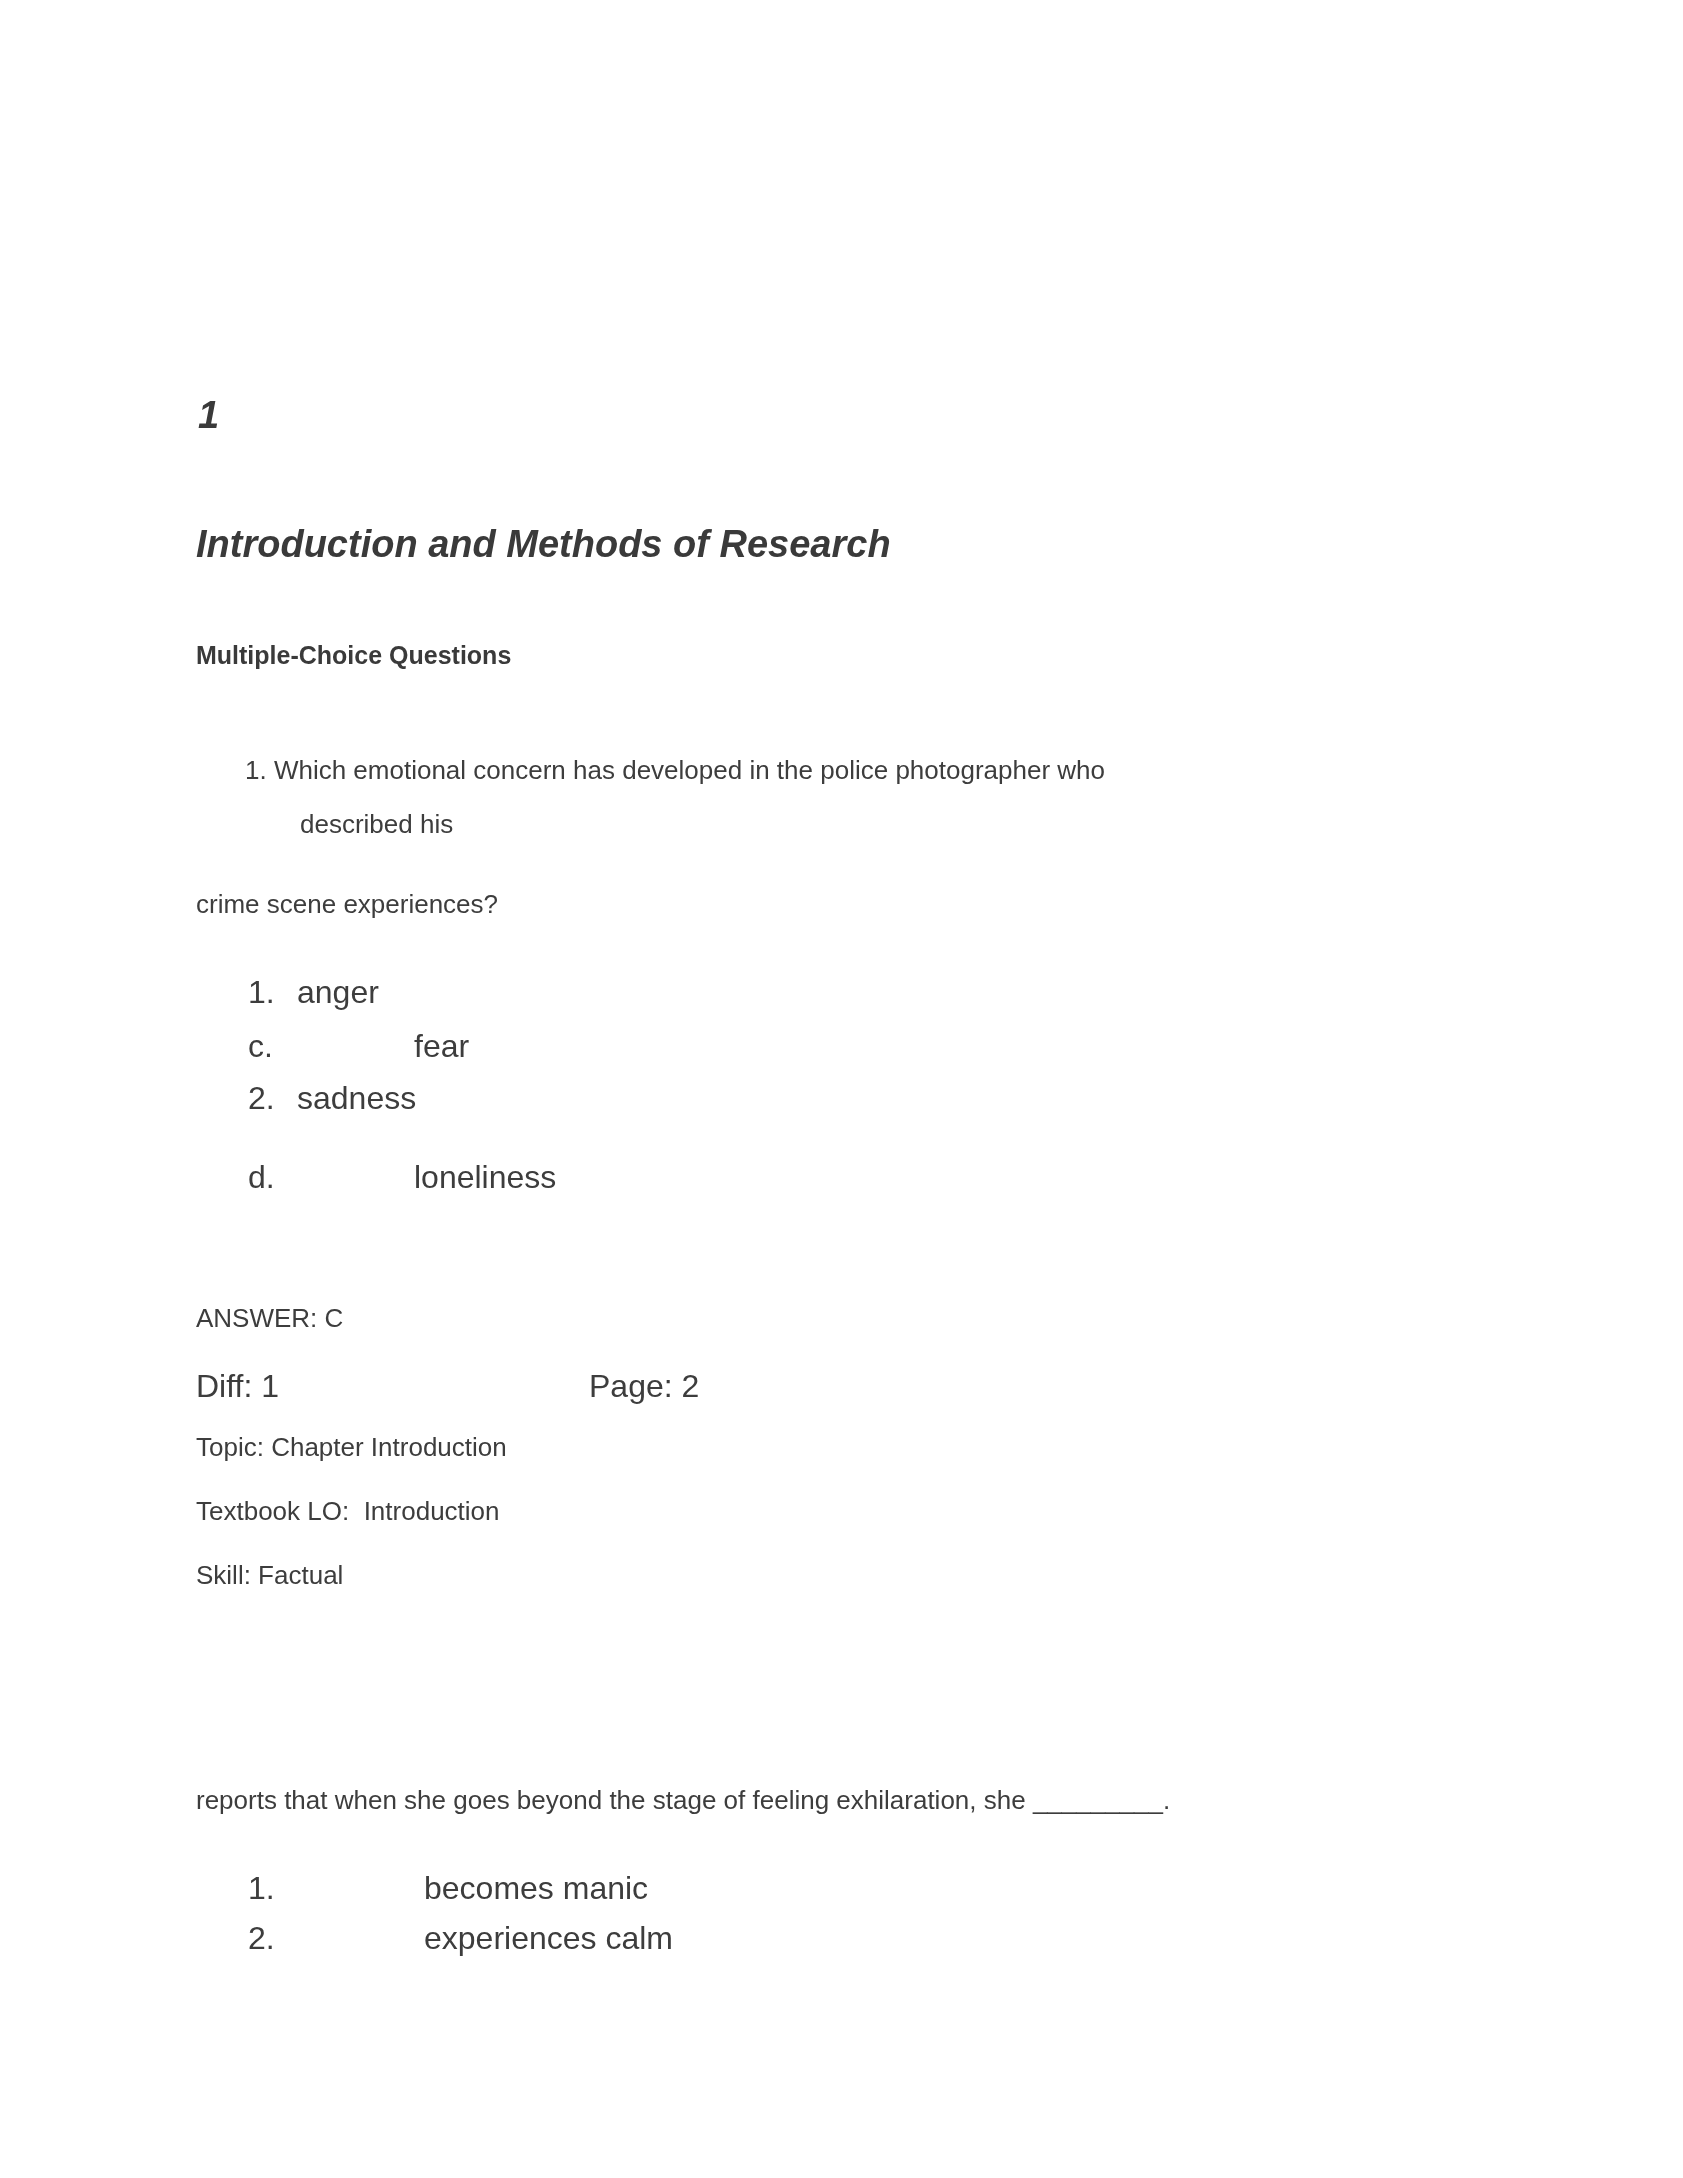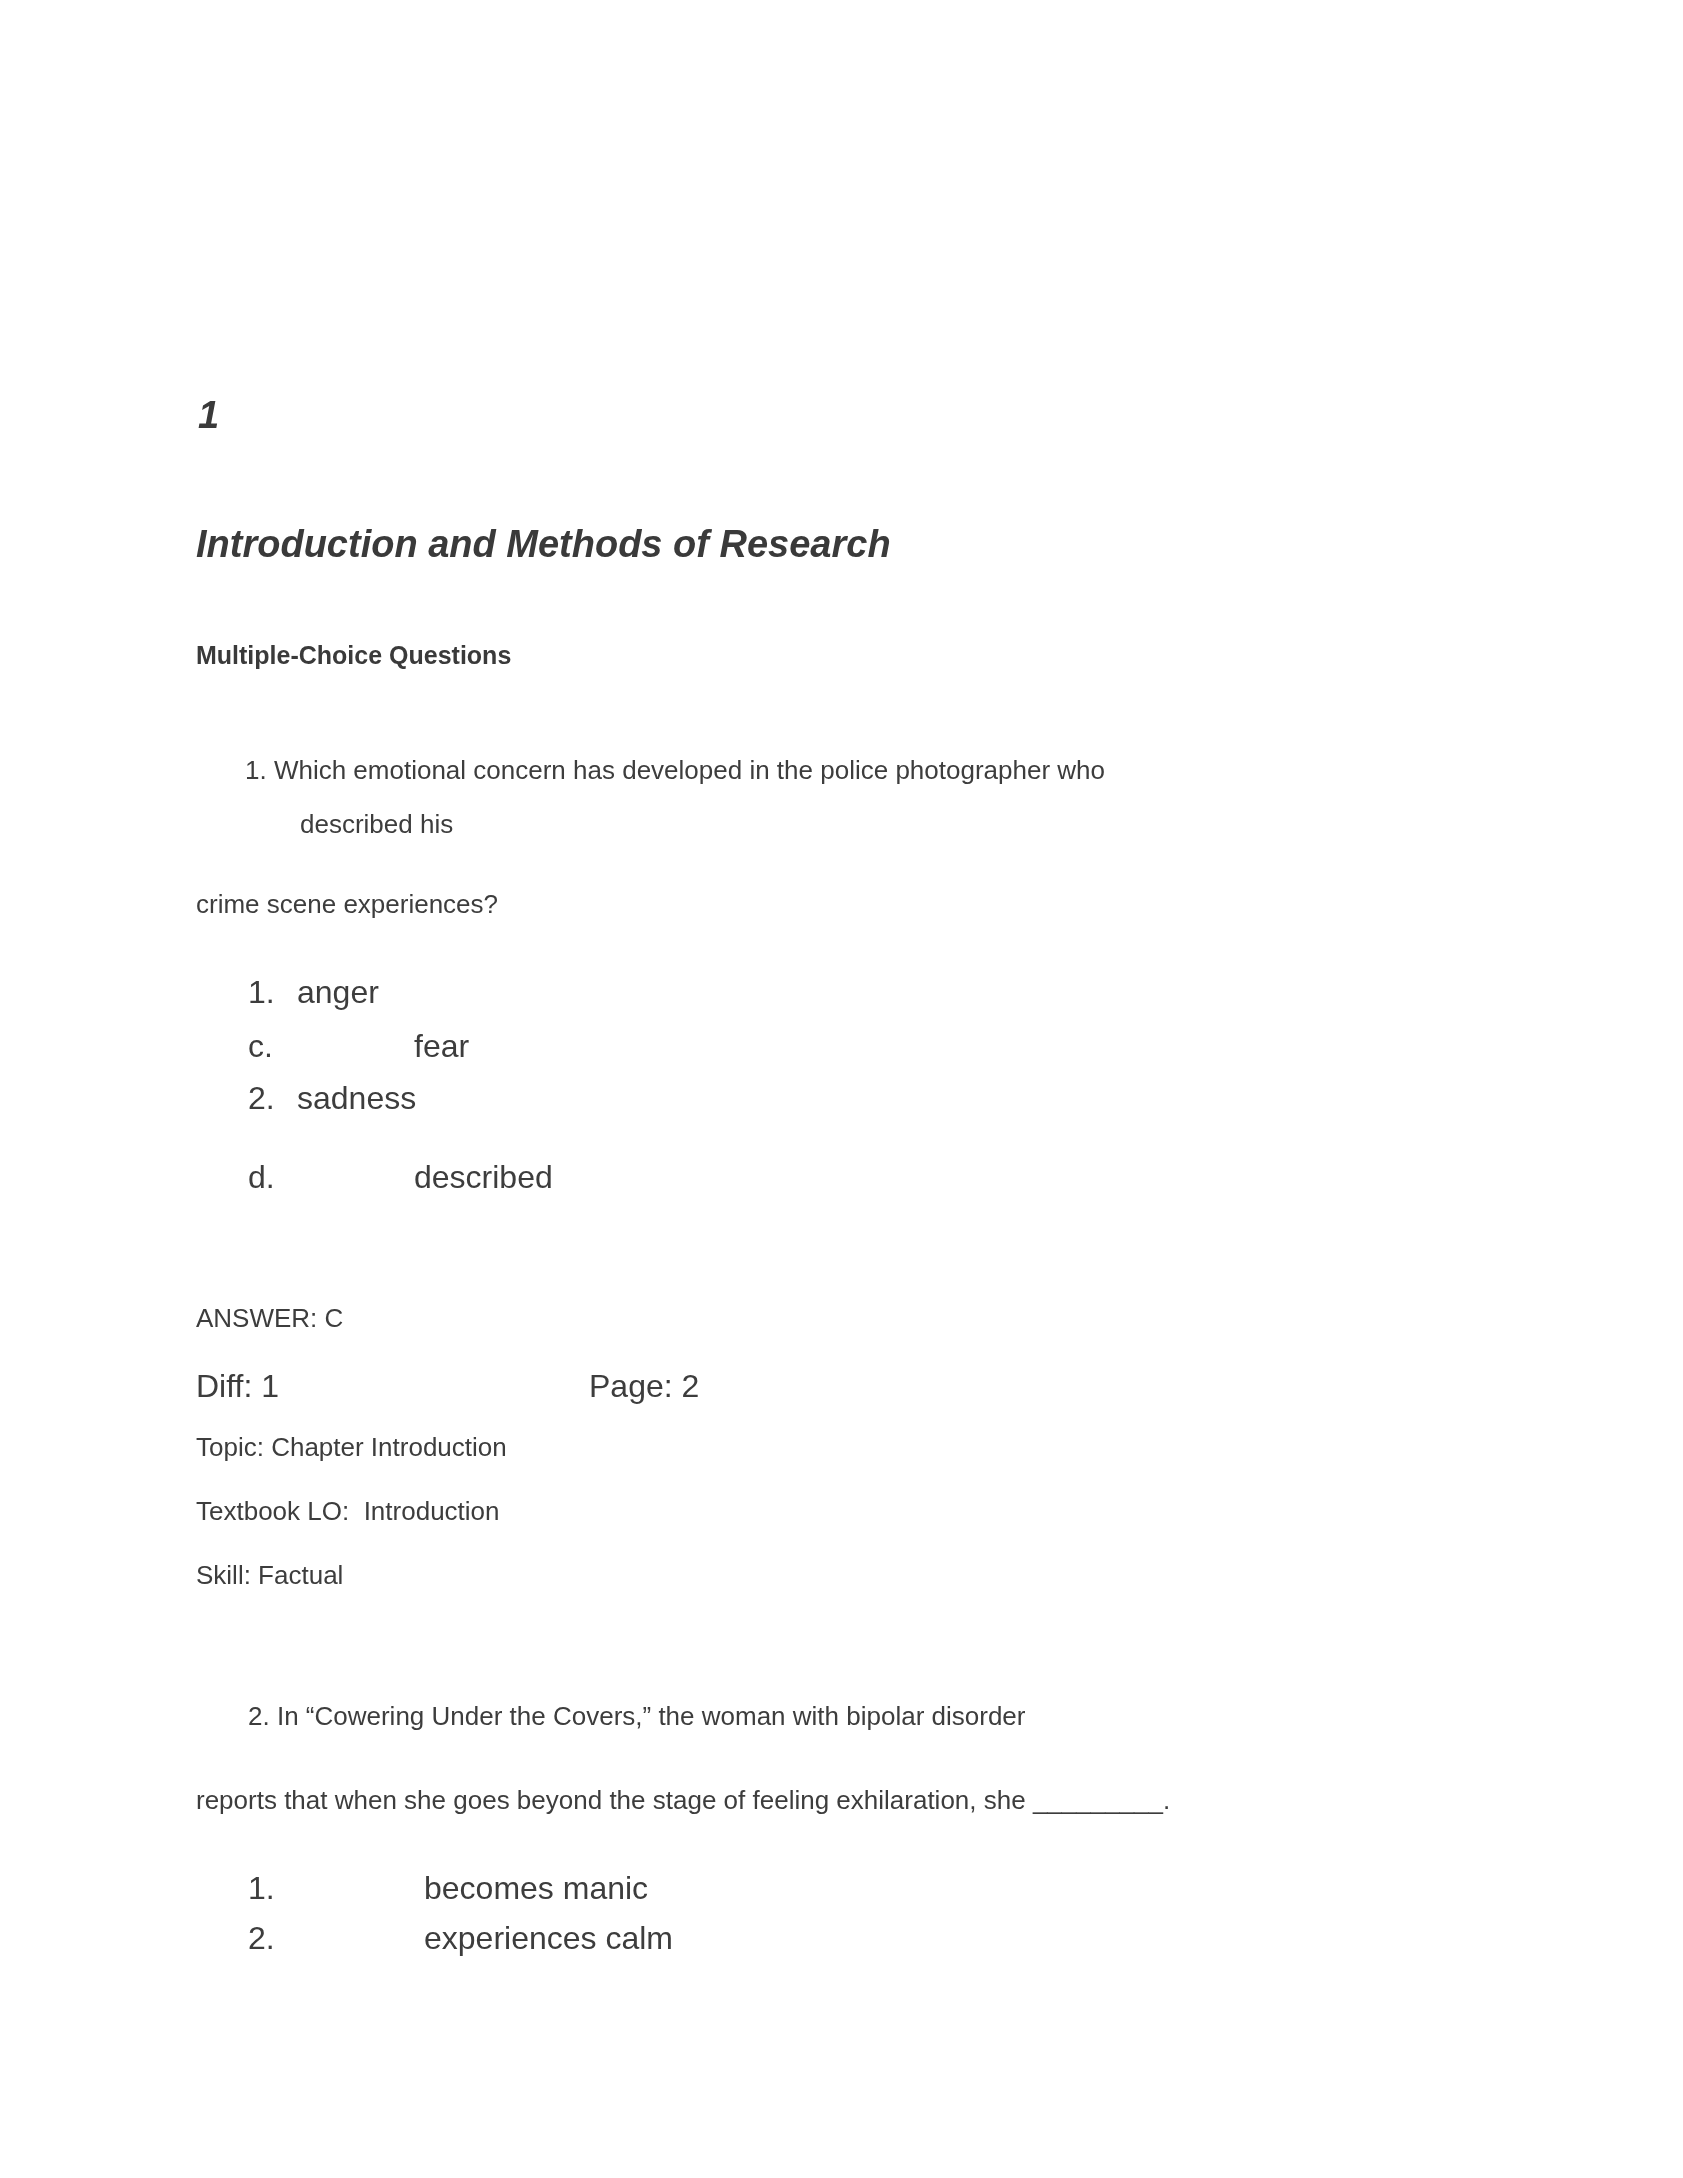--- a/index.html
+++ b/index.html
@@ -79,37 +79,36 @@
     <span class="txt-far">fear</span>
   </div>
 
   <div class="opt-row" style="top:1078px;">
     <span class="marker">2.</span>
     <span class="txt-near">sadness</span>
   </div>
 
   <div class="opt-row" style="top:1157px;">
     <span class="marker">d.</span>
-    <span class="txt-far">described</span>
+    <span class="txt-far">loneliness</span>
   </div>
 
   <div class="line" style="top:1302px; left:196px;">ANSWER: C</div>
 
   <div class="opt-row" style="top:1366px;">
     <span style="left:196px;">Diff: 1</span>
     <span class="page-col">Page: 2</span>
   </div>
 
   <div class="line" style="top:1431px; left:196px;">Topic: Chapter Introduction</div>
 
   <div class="line" style="top:1495px; left:196px;">Textbook LO:  Introduction</div>
 
   <div class="line" style="top:1559px; left:196px;">Skill: Factual</div>
 
-  <div class="line" style="top:1700px; left:248px;">2. In “Cowering Under the Covers,” the woman with bipolar disorder</div>
 
   <div class="line" style="top:1784px; left:196px;">reports that when she goes beyond the stage of feeling exhilaration, she _________.</div>
 
   <div class="opt-row" style="top:1868px;">
     <span class="marker">1.</span>
     <span class="txt-q2">becomes manic</span>
   </div>
 
   <div class="opt-row" style="top:1918px;">
     <span class="marker">2.</span>

